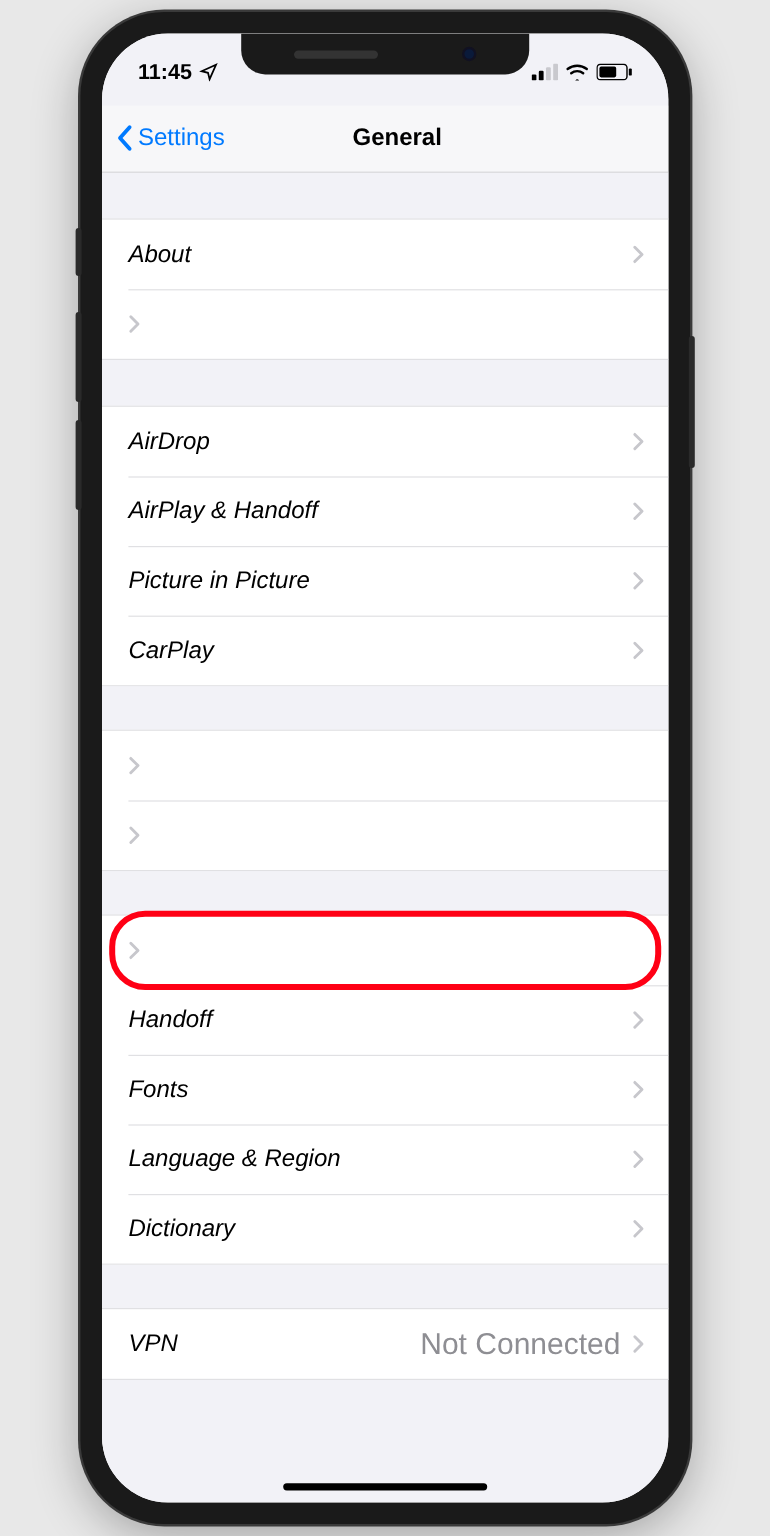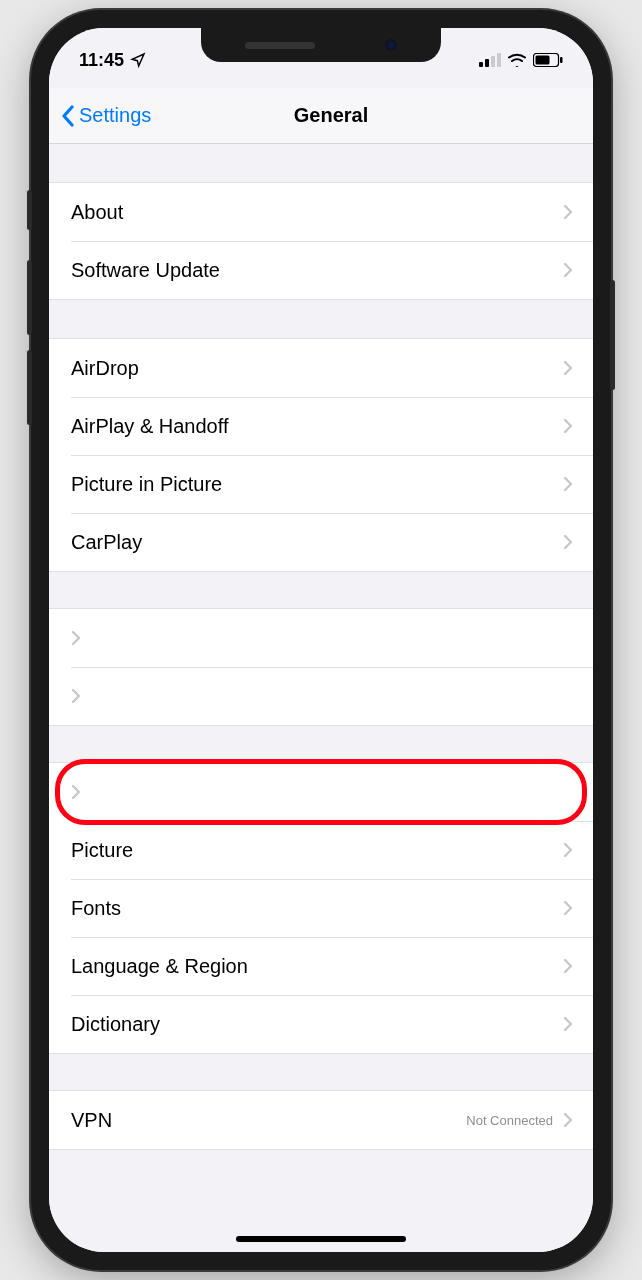--- a/index.html
+++ b/index.html
@@ -6,21 +6,21 @@
   body {
     width: 642px;
     height: 1280px;
     background: #e8e8e8;
     display: flex;
     align-items: center;
     justify-content: center;
     font-family: -apple-system, "Helvetica Neue", Helvetica, Arial, sans-serif;
   }
   .phone-frame {
-    width: 580px;
+    width: 508px;
     height: 1260px;
     background: #1a1a1a;
     border-radius: 70px;
     padding: 18px;
     position: relative;
     box-shadow: 0 0 0 2px #3a3a3a, 0 10px 40px rgba(0,0,0,0.3);
   }
   .side-btn {
     position: absolute;
     background: #2a2a2a;
@@ -76,21 +76,21 @@
     height: 56px;
     background: #f7f7f9;
     border-bottom: 1px solid #d6d6da;
     display: flex;
     align-items: center;
     position: relative;
     padding: 0 12px;
   }
   .nav-back {
     display: flex;
-    align-items: flex-end;
+    align-items: flex-start;
     color: #007aff;
     font-size: 20px;
     font-weight: 400;
     gap: 4px;
   }
   .nav-title {
     position: absolute;
     left: 0; right: 0;
     text-align: center;
     font-size: 20px;
@@ -117,22 +117,22 @@
     font-size: 20px;
     color: #000;
   }
   .row + .row::before {
     content: "";
     position: absolute;
     left: 22px; right: 0; top: 0;
     height: 1px;
     background: #e0e0e3;
   }
-  .row-label { flex: 1; }
-  .row-value { color: #8e8e93; margin-right: 10px; font-size: 13px; }
+  .row-label { flex: 1; font-style: italic; }
+  .row-value { color: #8e8e93; margin-right: 10px; font-size: 25px; }
   .chevron {
     color: #c7c7cc;
   }
   .highlight-ring {
     position: absolute;
     border: 5px solid #ff0015;
     border-radius: 30px;
     pointer-events: none;
     z-index: 20;
   }
@@ -201,21 +201,20 @@
       <div class="list" id="list">
           <div class="group-spacer"></div>
           <div class="group">
             <div class="row">
               <span class="row-label">About</span>
               <svg width="10" height="16" viewBox="0 0 10 16" class="chevron">
                 <polyline points="2,2 8,8 2,14" fill="none" stroke="#c7c7cc" stroke-width="2.4" stroke-linecap="round" stroke-linejoin="round"></polyline>
               </svg>
             </div>
             <div class="row">
-              <span class="row-label">Software Update</span>
               <svg width="10" height="16" viewBox="0 0 10 16" class="chevron">
                 <polyline points="2,2 8,8 2,14" fill="none" stroke="#c7c7cc" stroke-width="2.4" stroke-linecap="round" stroke-linejoin="round"></polyline>
               </svg>
             </div>
           </div>
           <div class="group-spacer"></div>
           <div class="group">
             <div class="row">
               <span class="row-label">AirDrop</span>
               <svg width="10" height="16" viewBox="0 0 10 16" class="chevron">
@@ -256,21 +255,21 @@
           </div>
           <div class="group-spacer short"></div>
           <div class="group">
             <div class="row" style="position: relative;">
               <svg width="10" height="16" viewBox="0 0 10 16" class="chevron">
                 <polyline points="2,2 8,8 2,14" fill="none" stroke="#c7c7cc" stroke-width="2.4" stroke-linecap="round" stroke-linejoin="round"></polyline>
               </svg>
               <div class="highlight-ring" style="inset: -4px 6px;"></div>
             </div>
             <div class="row">
-              <span class="row-label">Picture</span>
+              <span class="row-label">Handoff</span>
               <svg width="10" height="16" viewBox="0 0 10 16" class="chevron">
                 <polyline points="2,2 8,8 2,14" fill="none" stroke="#c7c7cc" stroke-width="2.4" stroke-linecap="round" stroke-linejoin="round"></polyline>
               </svg>
             </div>
             <div class="row">
               <span class="row-label">Fonts</span>
               <svg width="10" height="16" viewBox="0 0 10 16" class="chevron">
                 <polyline points="2,2 8,8 2,14" fill="none" stroke="#c7c7cc" stroke-width="2.4" stroke-linecap="round" stroke-linejoin="round"></polyline>
               </svg>
             </div>

